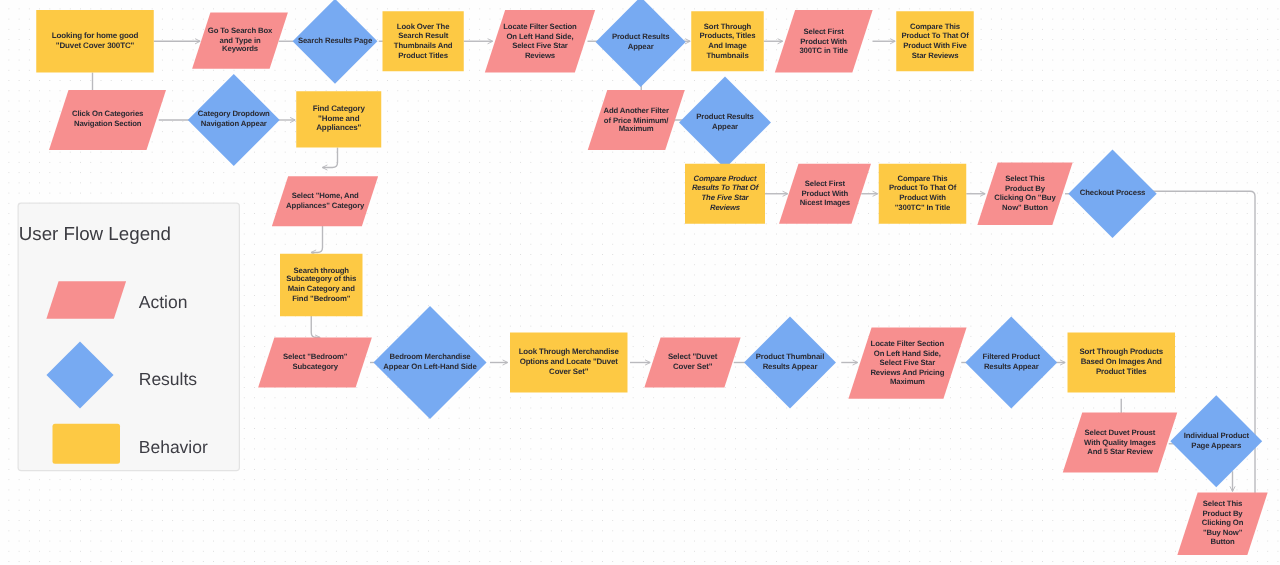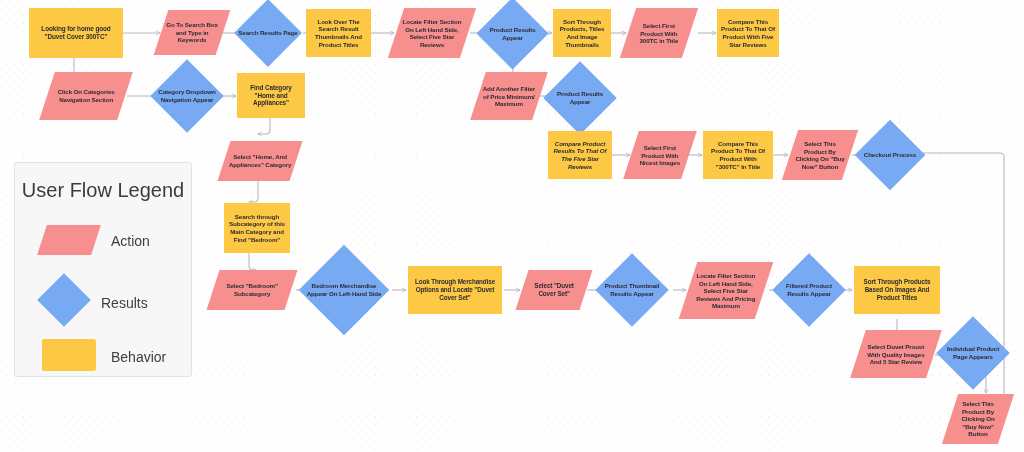--- a/index.html
+++ b/index.html
@@ -80,22 +80,22 @@
     left: 14px; top: 162px;
     width: 176px; height: 213px;
     background: #f7f7f7;
     border: 1px solid #e3e3e3;
     border-radius: 3px;
     z-index: 4;
   }
   #legend .title {
     position: absolute;
     left: 0; top: 16px; width: 100%;
-    text-align: center;
-    font-size: 20px;
+    text-align: left;
+    font-size: 15px;
     color: #3b3b41;
     font-weight: normal;
   }
   .lg-row { position: absolute; }
   .lg-text {
     position: absolute;
     font-size: 14px;
     color: #3d3d44;
   }
   .lg-action {
@@ -318,21 +318,21 @@
   <div id="legend">
     <div class="title">User Flow Legend</div>
 
     <div class="lg-row" style="left:0; top:0;">
       <div class="lg-action" style="left:27px; top:62px;"></div>
       <div class="lg-text" style="left:96px; top:70px;">Action</div>
     </div>
 
     <div class="lg-row" style="left:0; top:0;">
       <div class="lg-results" style="left:30px; top:118px;"></div>
-      <div class="lg-text" style="left:86px; top:132px;">Results</div>
+      <div class="lg-text" style="left:96px; top:132px;">Results</div>
     </div>
 
     <div class="lg-row" style="left:0; top:0;">
       <div class="lg-behavior" style="left:27px; top:176px;"></div>
       <div class="lg-text" style="left:96px; top:186px;">Behavior</div>
     </div>
   </div>
 
 </div>
 

